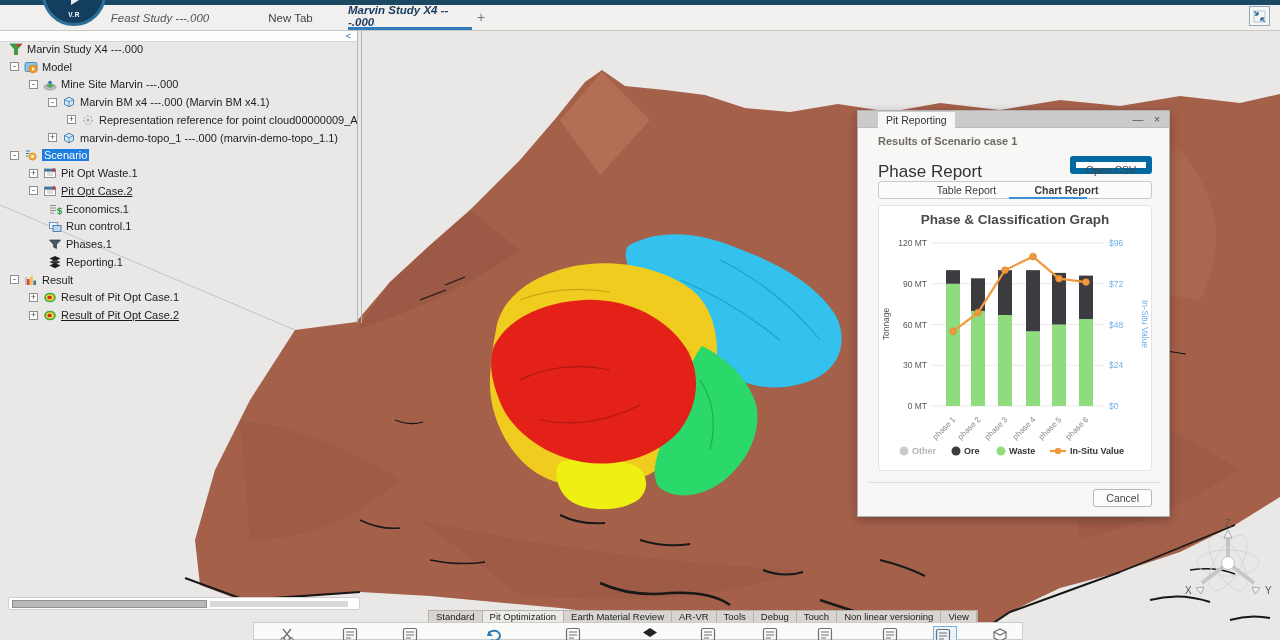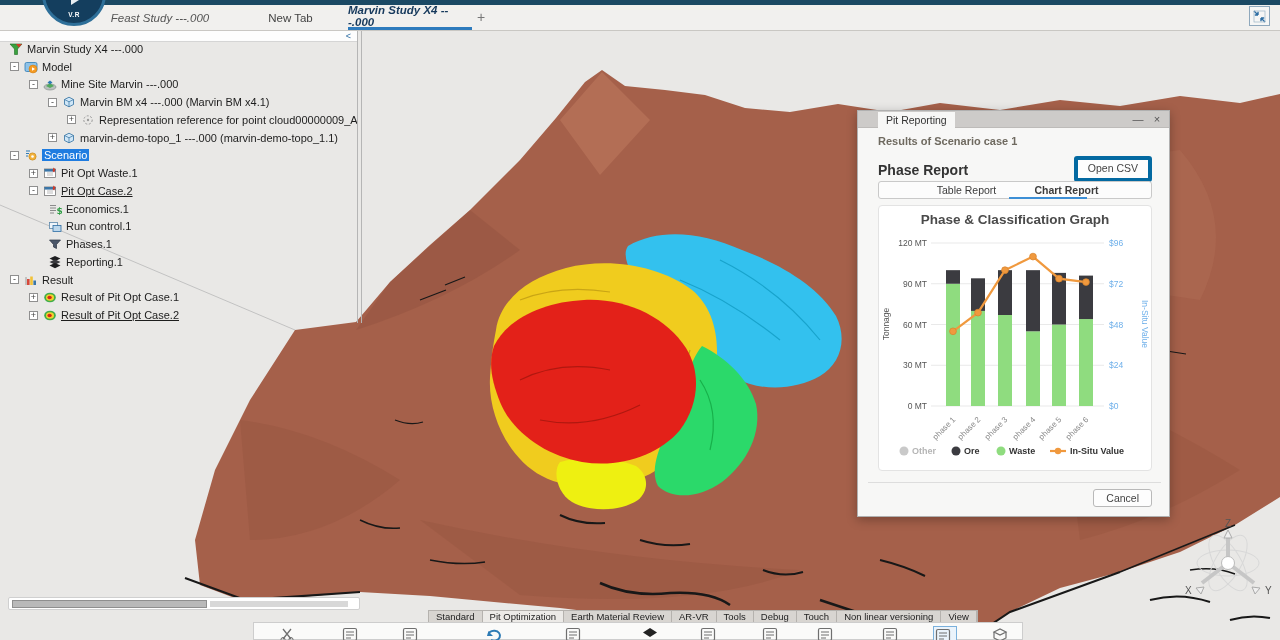--- a/index.html
+++ b/index.html
@@ -47,22 +47,22 @@
   #iconbar { position:absolute; left:253px; top:622px; width:770px; height:18px; background:#fafaf9; border:1px solid #cdcdcd; z-index:4; }
   .bicon { position:absolute; top:3px; width:18px; height:18px; }
   .bicon.sel { border:1px solid #7ab0dc; background:#eaf3fb; width:24px; height:18px; margin-left:-3px; }
 
   
   #dialog { position:absolute; left:857px; top:110px; width:313px; height:407px; background:#f7f7f6; border:1px solid #b0b0b0; box-shadow:0 3px 10px rgba(0,0,0,.28); z-index:5; }
   #dlg-titlebar { position:absolute; left:0; top:0; width:100%; height:17px; background:#cdcbc9; border-bottom:1px solid #bdbbb9; }
   #dlg-tab { position:absolute; left:1px; top:1px; height:16px; background:#f7f7f6; padding:0 8px; font-size:10.5px; line-height:16px; color:#333;margin-left:19px; }
   .dlg-winbtn { position:absolute; top:2px; width:14px; height:13px; color:#555; font-size:11px; line-height:12px; text-align:center; }
   #dlg-subtitle { position:absolute; left:20px; top:24px; font-size:11px; font-weight:600; color:#6f6a60; }
-  #dlg-section { position:absolute; left:20px; top:51px; font-size:14px; font-weight:bold; color:#333; }
-  #opencsv-btn { position:absolute; right:17px; top:45px; height:26px; padding:0 10px; background:#fdfdfd; border:4px solid #0369a1; border-radius:3px; font-size:10.5px; color:#444; line-height:16px; }
+  #dlg-section { position:absolute; left:20px; top:51px; font-size:17px; font-weight:normal; color:#333; }
+  #opencsv-btn { position:absolute; right:17px; top:45px; height:18px; padding:0 10px; background:#fdfdfd; border:6px solid #0369a1; border-radius:3px; font-size:10.5px; color:#444; line-height:16px; }
   #rpt-tabs { position:absolute; left:20px; top:70px; width:274px; height:18px; background:#fcfcfc; border:1px solid #c9c9c9; border-radius:3px; }
   .rpt-tab { position:absolute; top:0; height:17px; font-size:10.5px; color:#3c3c3c; line-height:17px; text-align:center; }
   #rpt-underline { position:absolute; left:130px; top:15px; width:78px; height:2px; background:#3d8fd6; }
   #chart-card { position:absolute; left:20px; top:94px; width:274px; height:266px; background:#fff; border:1px solid #e3e3e3; border-radius:4px; }
   #dlg-sep { position:absolute; left:10px; top:371px; width:293px; height:1px; background:#ddd; }
   #cancel-btn { position:absolute; right:17px; top:378px; height:18px; padding:0 12px; background:#fdfdfd; border:1px solid #b9b9b9; border-radius:3px; font-size:10.5px; color:#444; line-height:16px; }
 </style>
 </head>
 <body>
 

